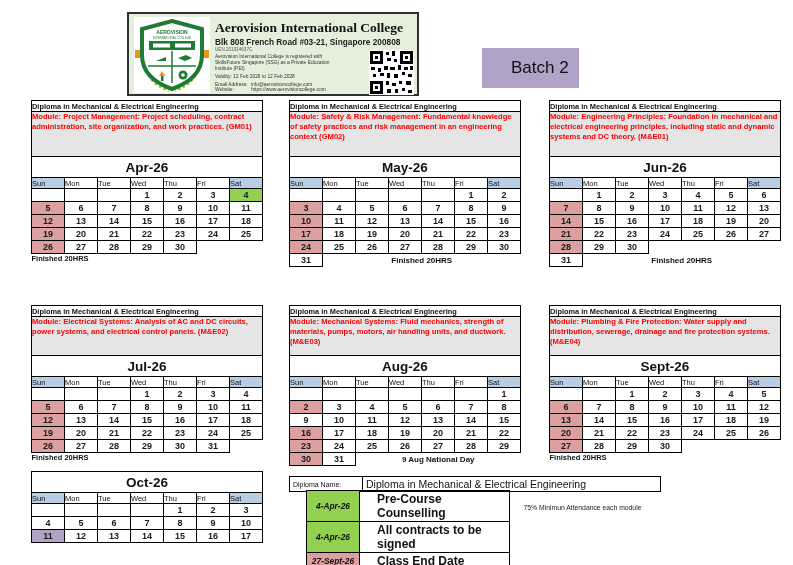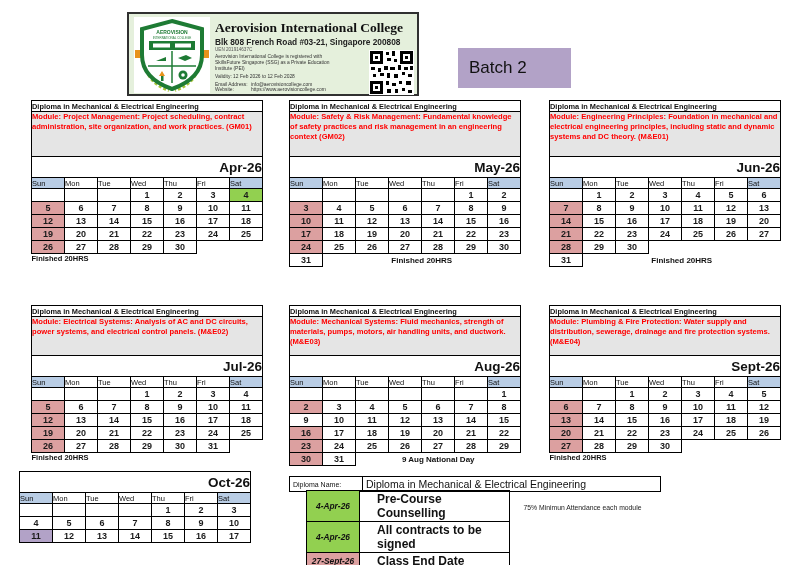--- a/index.html
+++ b/index.html
@@ -10,34 +10,34 @@
   .logo{position:absolute;left:5px;top:3px;width:76px;height:76px;background:#fff;}
   .college-name{position:absolute;left:86px;top:6px;font-family:"Liberation Serif",serif;font-weight:bold;font-size:13.5px;color:#111;}
   .addr{position:absolute;left:86px;top:23px;font-weight:bold;font-size:8.3px;color:#222;}
   .uen{position:absolute;left:86px;top:33px;font-size:4.6px;color:#555;}
   .reg{position:absolute;left:86px;top:40px;width:124px;font-size:4.9px;line-height:1.2;color:#333;}
   .validity{position:absolute;left:86px;top:60px;font-size:4.9px;color:#333;}
   .contact{position:absolute;left:86px;top:68px;font-size:4.9px;color:#333;}
   .contact .row{display:flex;}
   .contact .lbl{width:36px;}
   .qr{position:absolute;left:240px;top:36px;width:45px;height:45px;}
-  .batch{position:absolute;left:458px;top:48px;width:113px;height:40px;background:#B2A2C7;font-size:17px;color:#111;line-height:40px;padding-left:11px;box-sizing:border-box;}
+  .batch{position:absolute;left:482px;top:48px;width:97px;height:40px;background:#B2A2C7;font-size:17px;color:#111;line-height:40px;padding-left:29px;box-sizing:border-box;}
 
   
   .cal{position:absolute;width:232px;}
   .slot0{left:31px;top:100px;}  .slot1{left:289px;top:100px;}  .slot2{left:549px;top:100px;}
   .slot3{left:31px;top:305px;}  .slot4{left:289px;top:305px;}  .slot5{left:549px;top:305px;}
-  .slot6{left:19px;top:471px;}
+  .slot6{left:31px;top:471px;}
 
   table.cal-table{border-collapse:collapse;table-layout:fixed;width:232px;}
   table.cal-table td{padding:0;overflow:hidden;}
   td.prog{border:1px solid #000;font-weight:bold;font-size:7.4px;padding:1px 2px;height:10px;color:#111;}
   td.module{border:1px solid #000;background:#e5e5e5;color:#FF0000;font-weight:bold;font-size:7.6px;line-height:1.32;padding:2px 3px;vertical-align:top;height:44px;}
   .r2 td.module{height:38px;}
-  td.month{border:1px solid #000;font-weight:bold;font-size:13.5px;text-align:right;height:20px;color:#111;}
+  td.month{border:1px solid #000;font-weight:bold;font-size:13.5px;text-align:center;height:20px;color:#111;}
   td.day{border:1px solid #000;font-size:7.5px;padding:1px 0 1px 2px;height:10px;color:#111;}
   td.day.we{background:#B9CDE5;}
   td.date{border:1px solid #000;font-weight:bold;font-size:9px;text-align:center;height:12px;color:#1a1a1a;}
   td.nb{border:none;}
   td.foot{border:none;font-weight:bold;font-size:7.5px;text-align:left;padding:3px 0 0 1px;color:#111;}
   td.note{border:none;font-weight:bold;font-size:8px;text-align:center;color:#111;}
   .c-pink{background:#DCA0A0;}
   .c-green{background:#92D050;}
   .c-purple{background:#B2A2C7;}
 

